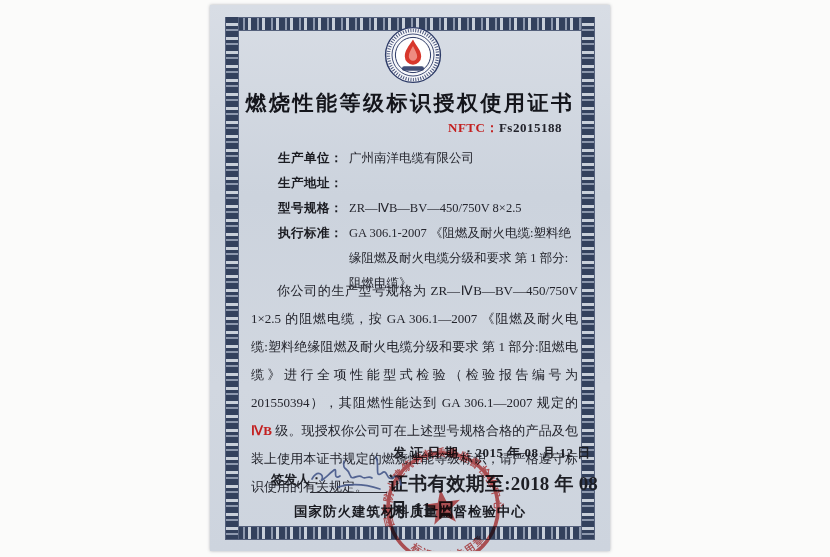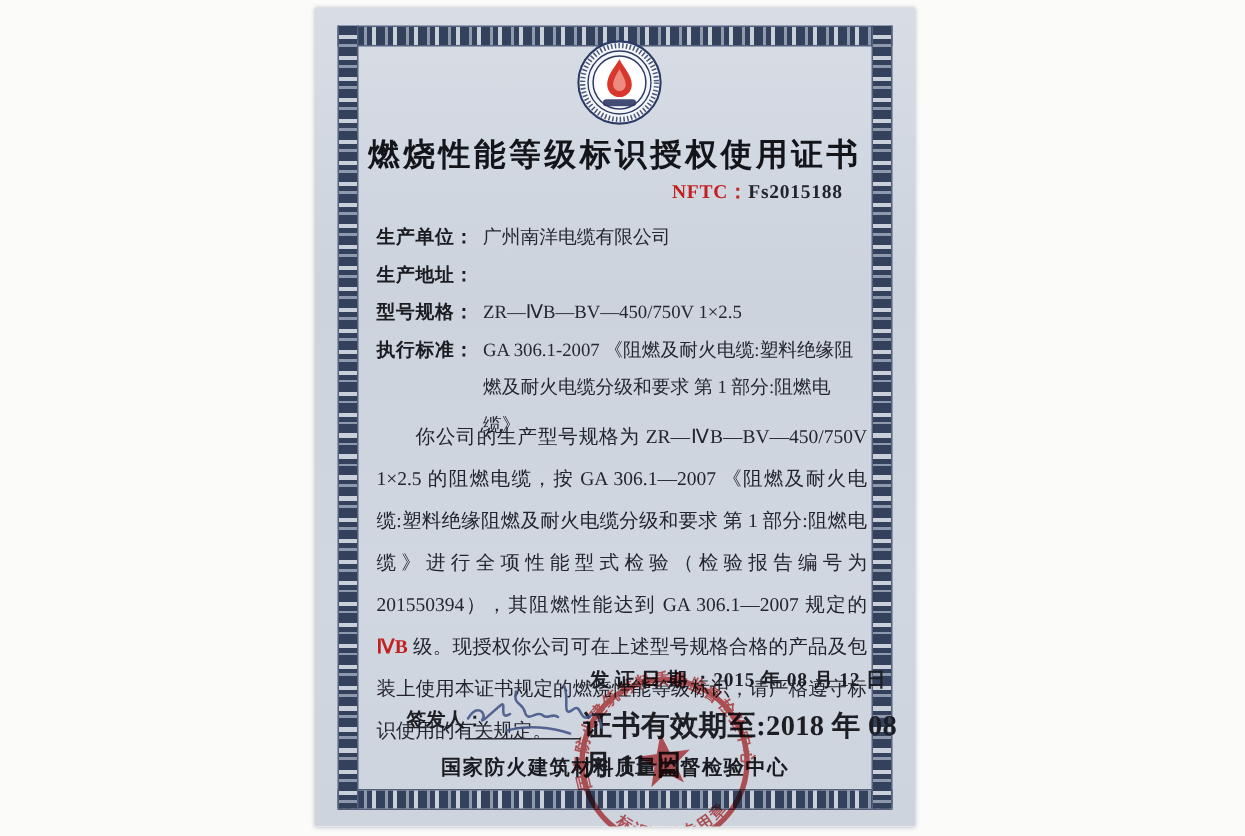--- a/index.html
+++ b/index.html
@@ -32,21 +32,21 @@
     position:absolute;top:84px;left:0;right:0;text-align:center;
     font-family:"Liberation Sans", sans-serif;
     font-size:21px;font-weight:bold;letter-spacing:2.5px;color:#14151b;z-index:3;
   }
   .nftc{position:absolute;top:114px;left:238px;font-size:13px;font-weight:bold;letter-spacing:.5px;z-index:3;text-align:right;}
   .nftc .red{color:#c32020;}
   .nftc .num{color:#23242c;}
 
   .fields{position:absolute;left:41px;top:141px;width:326px;z-index:3;}
   .field{display:flex;font-size:12.5px;line-height:25px;}
-  .flabel{font-weight:bold;min-width:71px;letter-spacing:.5px;color:#1b1c22;}
+  .flabel{font-weight:bold;min-width:71px;letter-spacing:.5px;color:#1b1c22;margin-left:27px;}
   .fvalue{flex:1;color:#25262e;}
 
   .body-text{
     position:absolute;left:41px;top:272px;width:327px;z-index:3;
     font-size:13px;line-height:28px;text-align:justify;
     text-indent:2em;color:#23242c;
   }
   .grade{color:#c32020;font-weight:bold;}
 
   .issue-line{position:absolute;left:183px;top:439px;font-size:13px;font-weight:bold;letter-spacing:.5px;z-index:3;}
@@ -96,21 +96,21 @@
   <div class="fields">
     <div class="field">
       <span class="flabel">生产单位：</span>
       <span class="fvalue">广州南洋电缆有限公司</span>
     </div>
     <div class="field">
       <span class="flabel">生产地址：</span>
     </div>
     <div class="field">
       <span class="flabel">型号规格：</span>
-      <span class="fvalue">ZR—ⅣB—BV—450/750V 1×2.5</span>
+      <span class="fvalue">ZR—ⅣB—BV—450/750V 8×2.5</span>
     </div>
     <div class="field">
       <span class="flabel">执行标准：</span>
       <span class="fvalue">GA 306.1-2007 《阻燃及耐火电缆:塑料绝缘阻燃及耐火电缆分级和要求 第 1 部分:阻燃电缆》</span>
     </div>
   </div>
 
   <div class="body-text">
     <span>你公司的生产型号规格为 ZR—ⅣB—BV—450/750V 1×2.5 的阻燃电缆，按 GA 306.1—2007 《阻燃及耐火电缆:塑料绝缘阻燃及耐火电缆分级和要求 第 1 部分:阻燃电缆》进行全项性能型式检验（检验报告编号为 201550394），其阻燃性能达到 GA 306.1—2007 规定的</span><span class="grade">ⅣB</span><span> 级。现授权你公司可在上述型号规格合格的产品及包装上使用本证书规定的燃烧性能等级标识，请严格遵守标识使用的有关规定。</span>
   </div>

